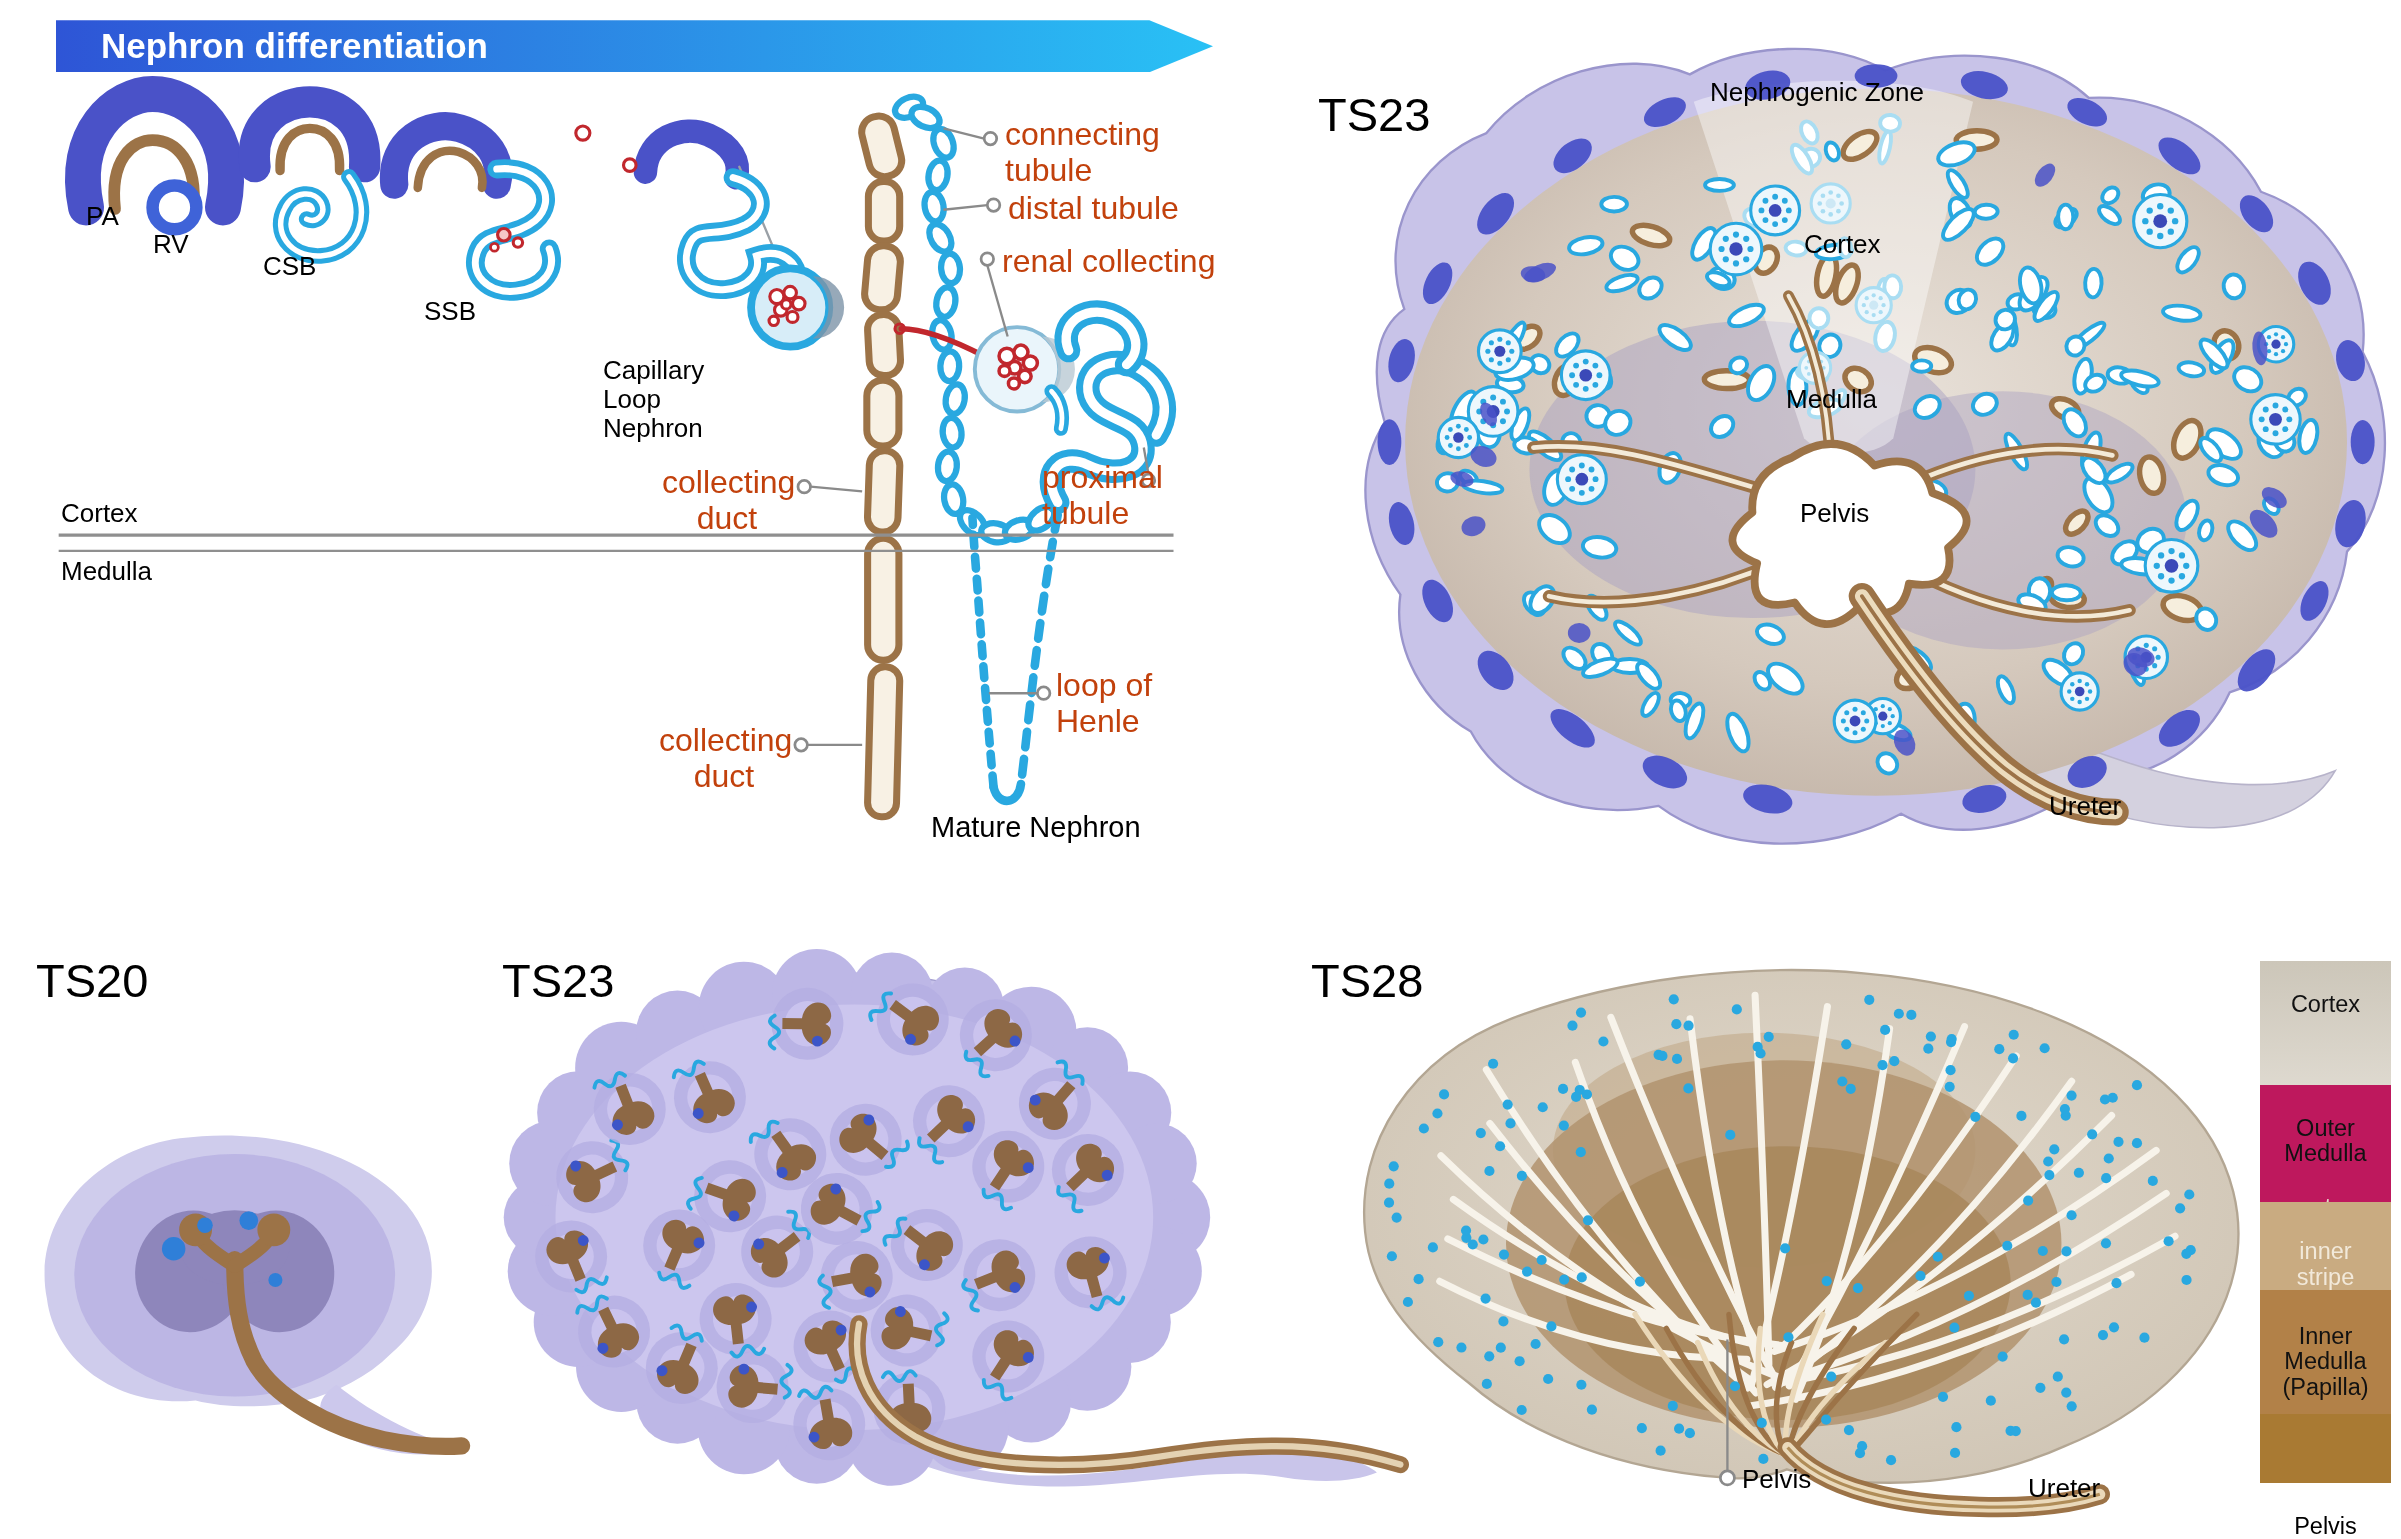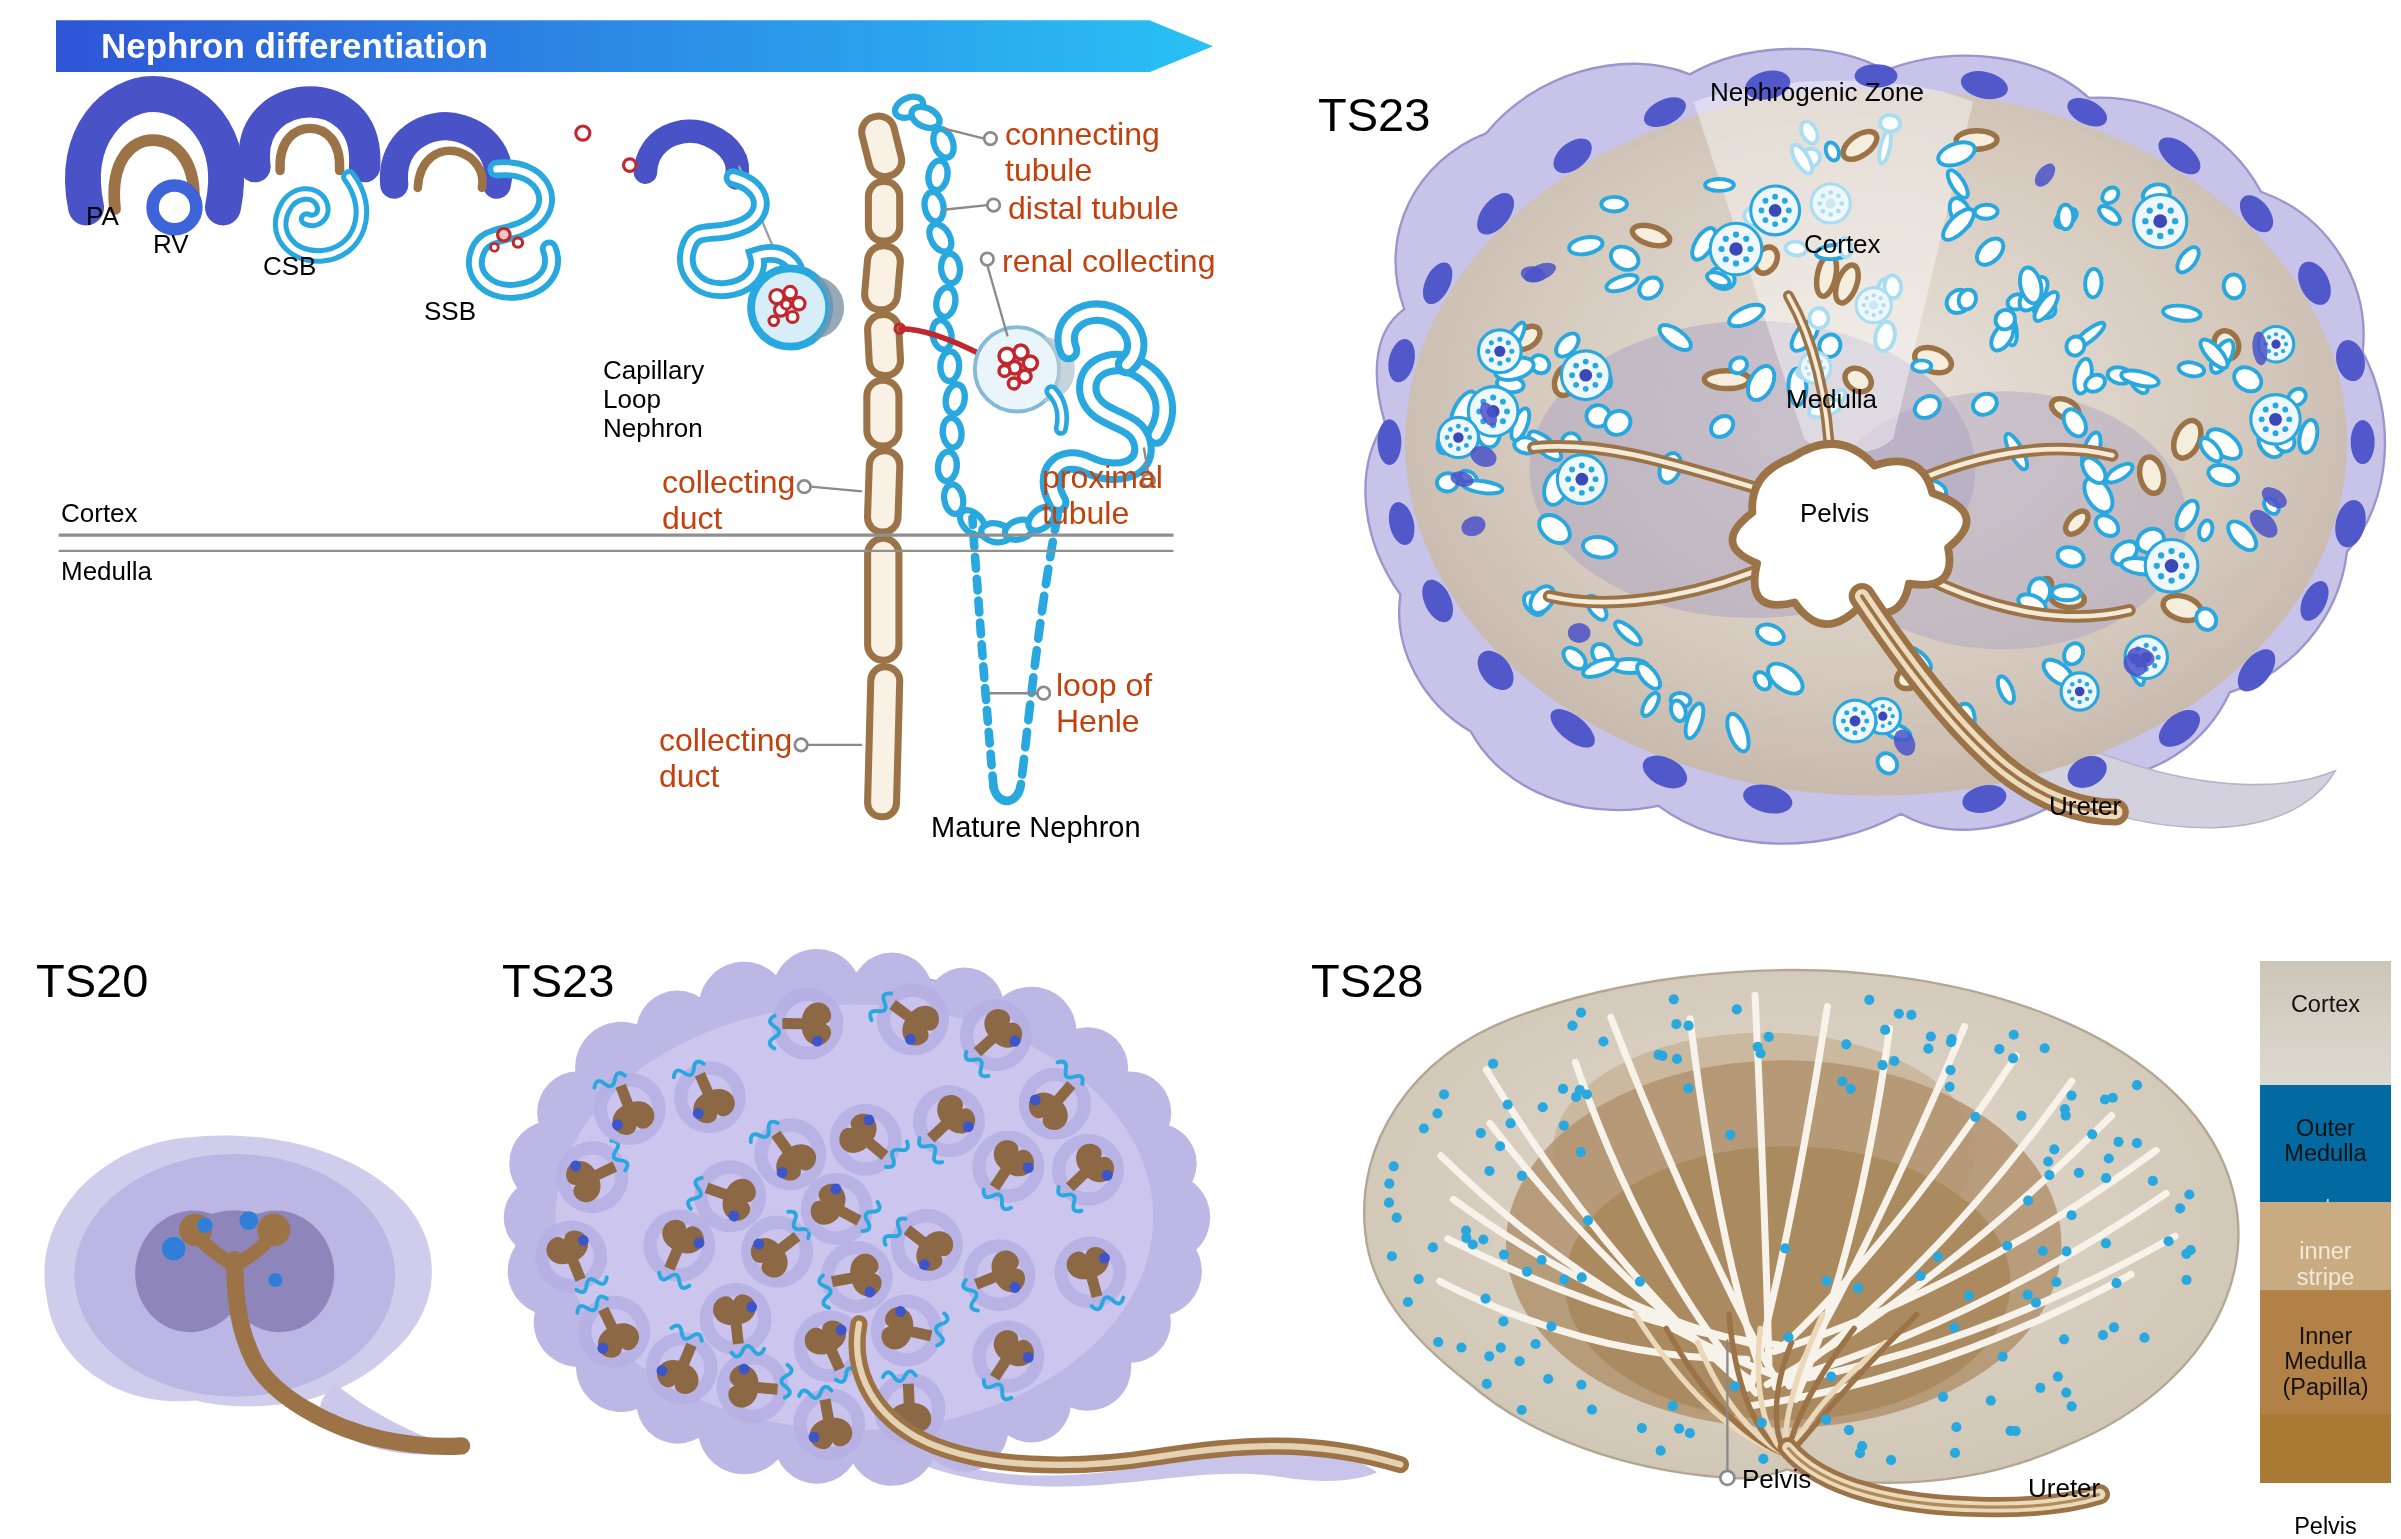--- a/index.html
+++ b/index.html
@@ -2,21 +2,21 @@
 <html style="font-size:12.5px"><head>
 <meta charset="utf-8">
 <style>
 *{box-sizing:border-box}
 html,body{margin:0;padding:0}
 body{width:2401px;height:1539px;position:relative;background:#fff;font-family:"Liberation Sans",sans-serif;overflow:hidden}
 #art{position:absolute;left:0;top:0;width:2401px;height:1539px}
 .lbl{position:absolute;font-size:26px;color:#000;white-space:pre-line;line-height:1.12}
 .lbl.gray{color:#c2410c;font-size:32px}
 .lbl.title{font-size:47px}
-.lbl.right{text-align:left}
+.lbl.right{text-align:center}
 .lbl.center{text-align:left}
 #header-arrow{position:absolute;left:56px;top:20.3px;width:1157px;height:52px;
  background:linear-gradient(90deg,#2e55d6,#29c1f5);
  clip-path:polygon(0 0,94.5% 0,100% 50%,94.5% 100%,0 100%);
  display:flex;align-items:center}
 #header-arrow span{color:#fff;font-size:35px;font-weight:bold;padding-left:45px}
 .legend{position:absolute;left:2260px;top:961px;width:131px}
 .legend .blk{position:relative;width:100%;text-align:center;font-size:23.5px;line-height:1.1;padding-top:4.7px;white-space:pre-line}
 </style>
 </head>
@@ -1094,21 +1094,21 @@
 <div class="lbl title" style="left:36px;top:955px">TS20</div>
 <div class="lbl title" style="left:502px;top:955px">TS23</div>
 <div class="lbl title" style="left:1311px;top:955px">TS28</div>
 <div class="lbl" style="left:1742px;top:1465px">Pelvis</div>
 <div class="lbl" style="left:2028px;top:1474px">Ureter</div>
 
 <div class="legend">
  <div class="blk" style="height:124px;background:linear-gradient(180deg,#ccc6b9,#ded9cf);color:#111">
   <div>Cortex</div>
  </div>
- <div class="blk" style="height:117px;background:#0369a1">
+ <div class="blk" style="height:117px;background:#be185d">
   <div style="color:#111">Outer
 Medulla</div>
   <div style="color:#e3dacb;margin-top:1.6px">outer
 stripe</div>
  </div>
  <div class="blk" style="height:88px;background:#c9ab81;color:#f2e9da">
   <div style="padding-top:6.3px">inner
 stripe</div>
  </div>
  <div class="blk" style="height:124px;background:#b28148;color:#111">

